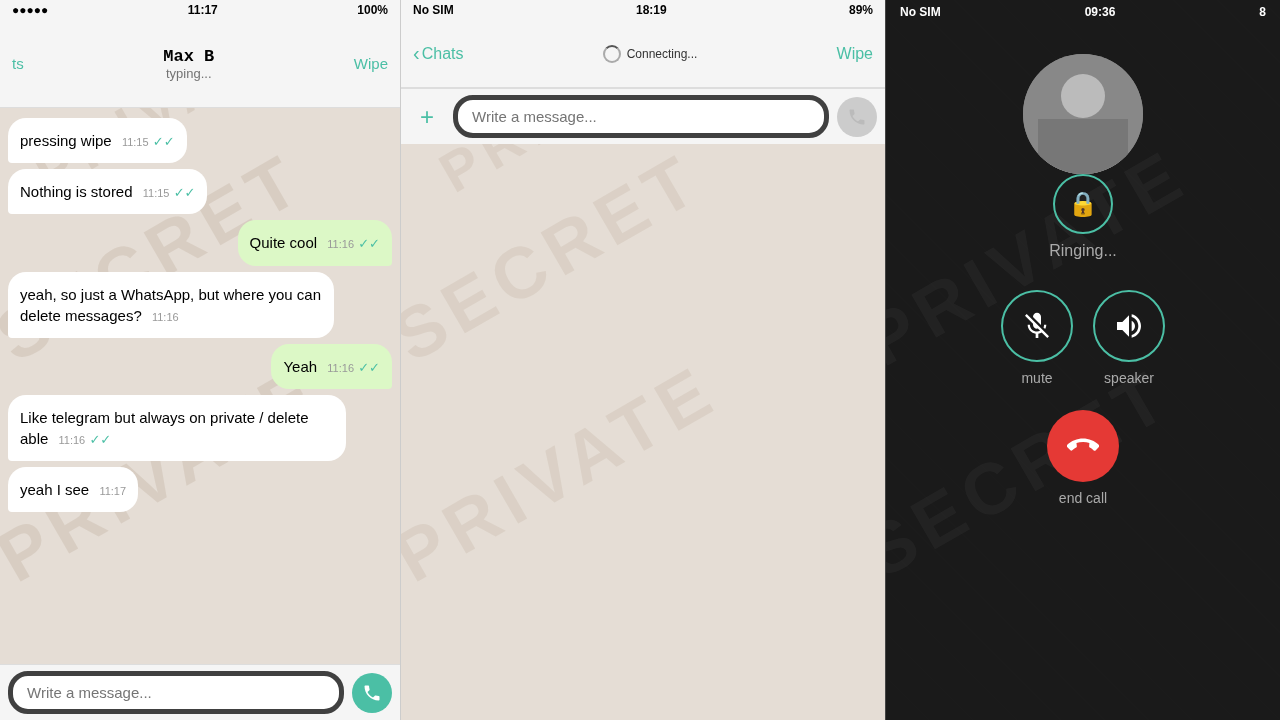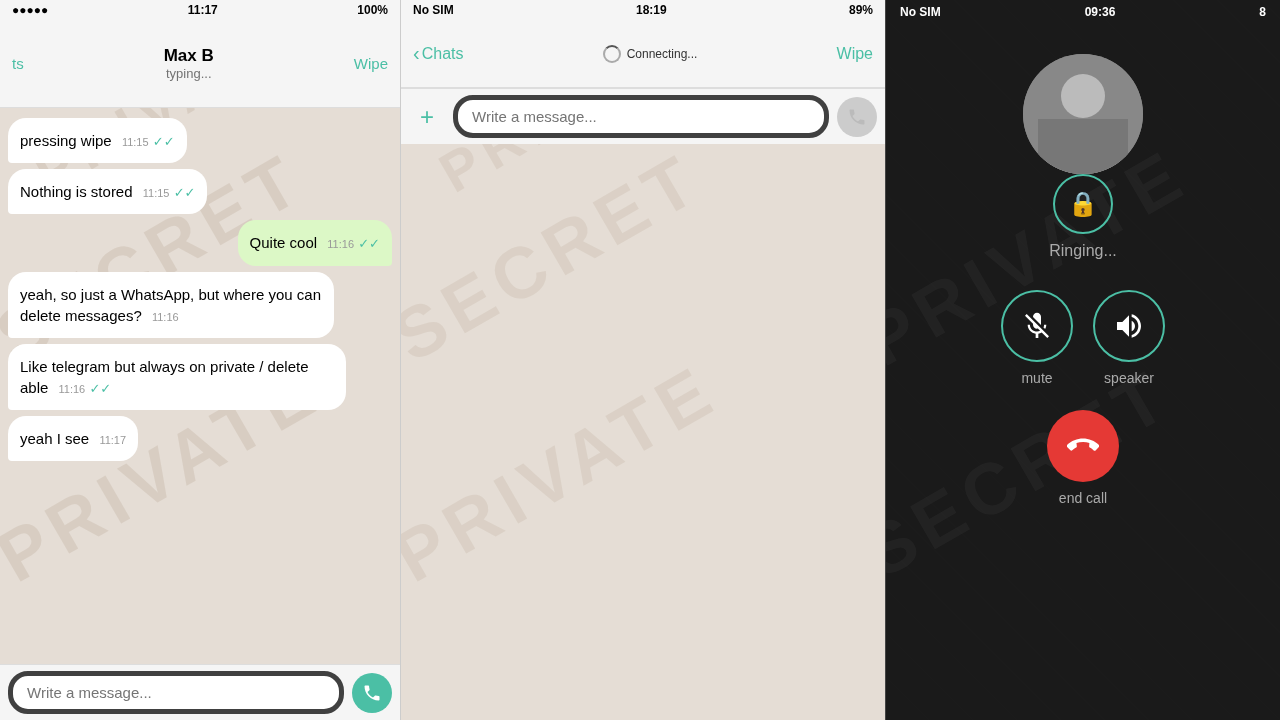--- a/index.html
+++ b/index.html
@@ -43,20 +43,21 @@
     }
 
     .header-center {
       text-align: center;
     }
 
     .header-name {
       font-size: 17px;
       font-weight: 700;
       color: #000;
+      font-family: Liberation Mono, monospace;
     }
 
     .header-status {
       font-size: 13px;
       color: #737373;
     }
 
     .header-right-text {
       font-size: 15px;
       color: #4bbfa5;
@@ -509,20 +510,25 @@
     </div>
     <div class="msg-bubble msg-sent">
       <span>Quite cool</span>
       <span class="msg-time">11:16</span>
       <span class="msg-ticks">✓✓</span>
     </div>
     <div class="msg-bubble msg-received" style="max-width:85%">
       <span>yeah, so just a WhatsApp, but where you can delete messages?</span>
       <span class="msg-time">11:16</span>
     </div>
+    <div class="msg-bubble msg-sent">
+      <span>Yeah</span>
+      <span class="msg-time">11:16</span>
+      <span class="msg-ticks">✓✓</span>
+    </div>
     <div class="msg-bubble msg-received" style="max-width:88%">
       <span>Like telegram but always on private / delete able</span>
       <span class="msg-time">11:16</span>
       <span class="msg-ticks">✓✓</span>
     </div>
     <div class="msg-bubble msg-received">
       <span>yeah I see</span>
       <span class="msg-time">11:17</span>
     </div>
   </div>

